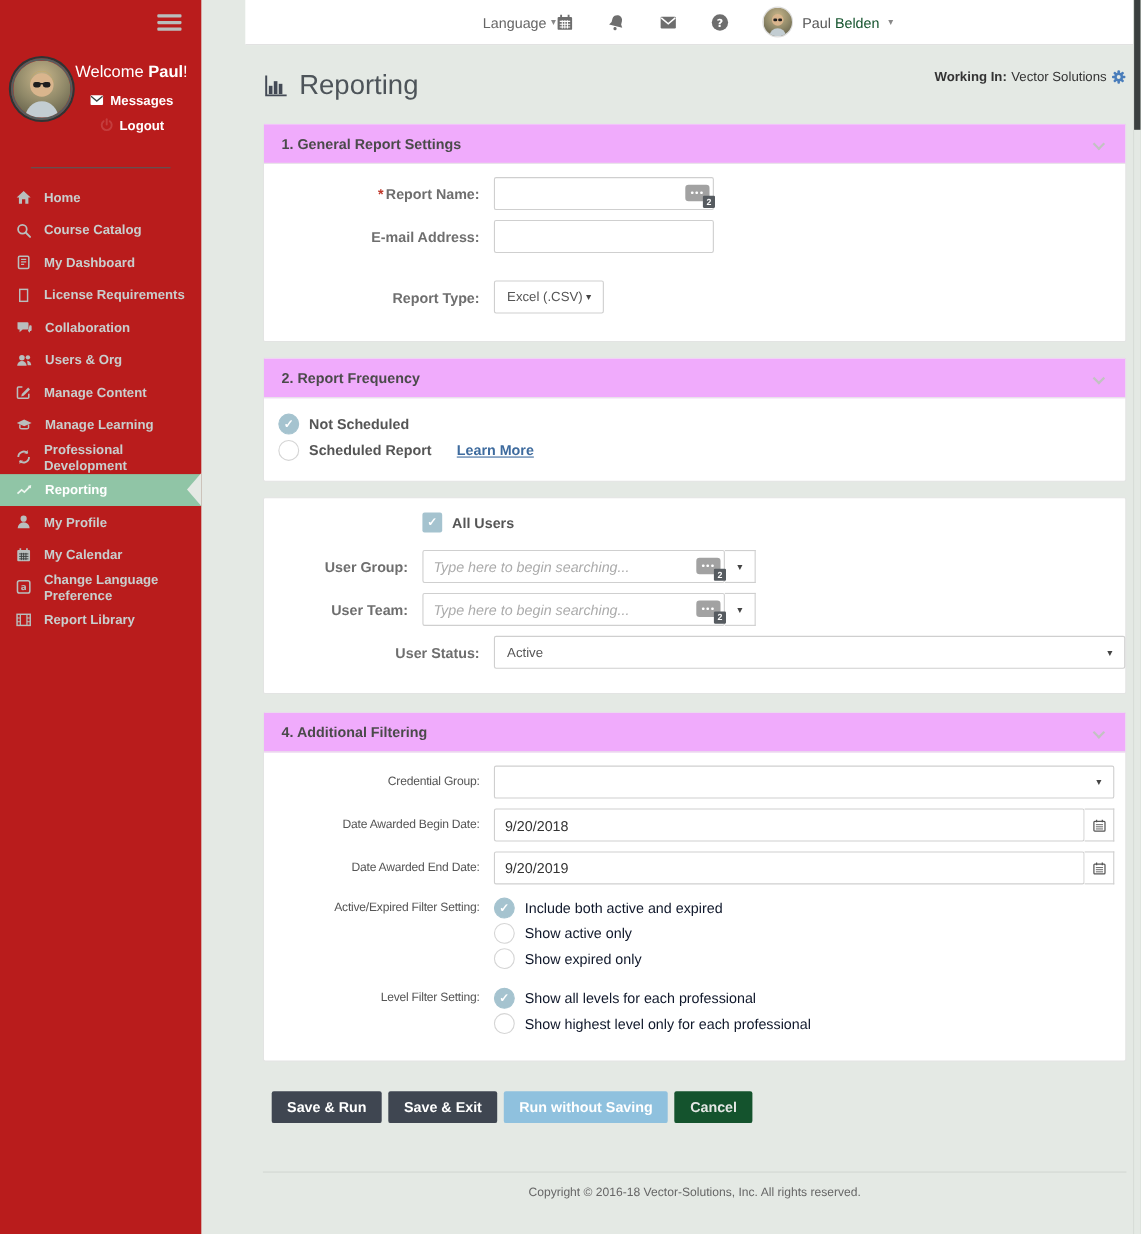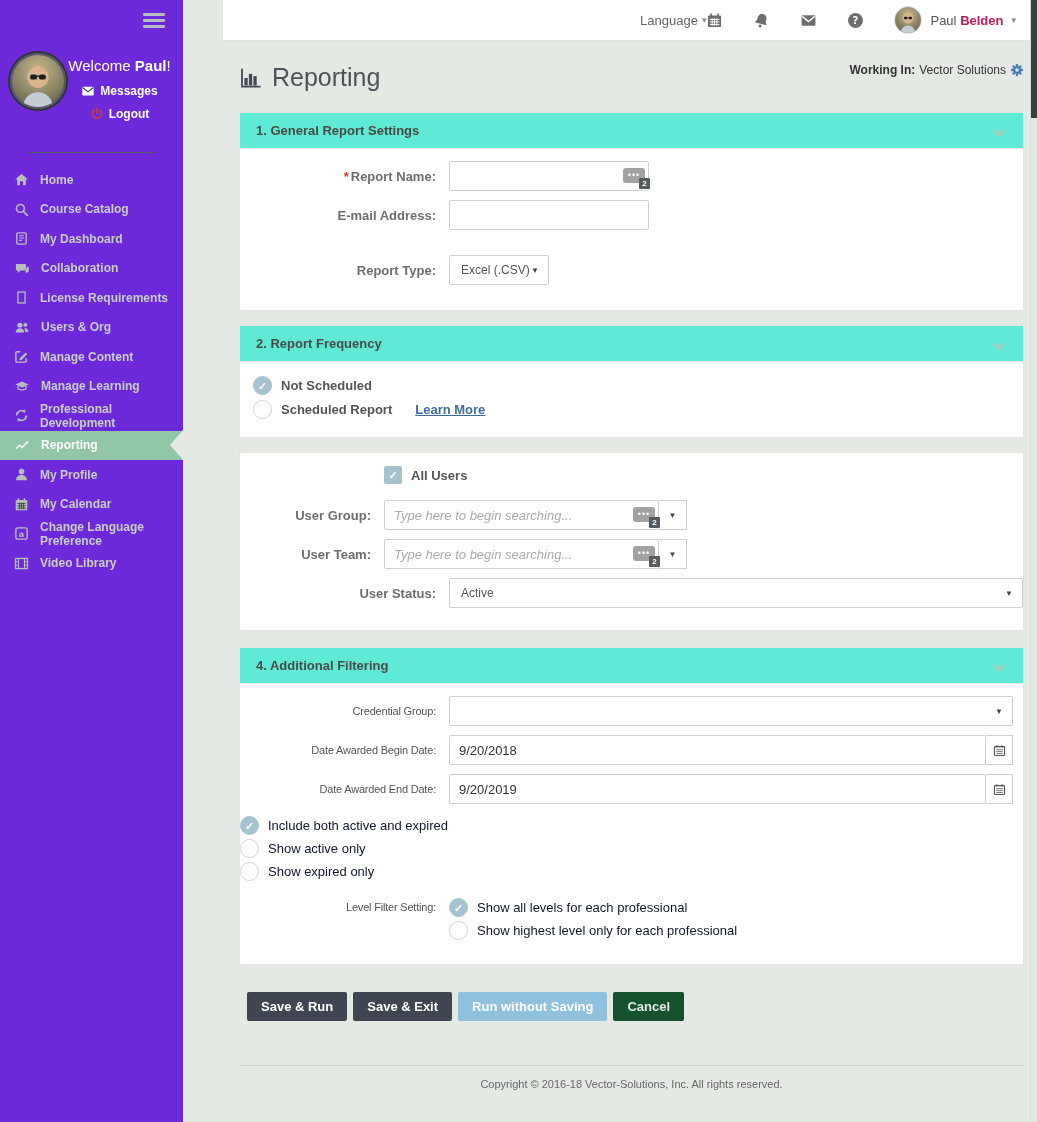--- a/index.html
+++ b/index.html
@@ -1,21 +1,21 @@
 <!DOCTYPE html>
 <html><head>
 <meta charset="utf-8">
 <style>
   * { margin:0; padding:0; box-sizing:border-box; }
   html,body { background:#cfd4cf; }
   body { font-family:"Liberation Sans", sans-serif; }
   .screen { position:relative; width:1037px; height:1122px; background:#e4e9e4; overflow:hidden; margin:0 auto; }
 
   
-  .sidebar { position:absolute; left:0; top:0; width:183px; height:1122px; background:#6d28d9; color:#c9cecd; }
+  .sidebar { position:absolute; left:0; top:0; width:183px; height:1122px; background:#b91c1c; color:#c9cecd; }
   .sb-top { height:41px; display:flex; justify-content:flex-end; align-items:center; padding-right:18px; }
   .hamburger { width:22px; cursor:pointer; }
   .hamburger span { display:block; height:3px; background:#b9bebd; margin:3px 0; border-radius:1px; }
   .profile { display:flex; padding:12px 10px 14px 10px; }
   .avatar { width:56px; height:56px; border-radius:50%; border:2px solid #565c5c; box-shadow:0 0 0 2px #2f3434; overflow:hidden; flex:none; }
   .avatar svg { display:block; }
   .profile-right { flex:1; text-align:center; padding-top:4px; }
   .welcome { color:#fff; font-size:15px; margin-bottom:10px; }
   .welcome b { font-weight:700; }
   .sb-link { display:inline-flex; align-items:center; gap:5px; color:#fff; font-size:12px; font-weight:700; text-decoration:none; cursor:pointer; margin-bottom:9px; }
@@ -24,40 +24,40 @@
   .nav ul { list-style:none; padding-top:6px; }
   .nav li { position:relative; display:flex; align-items:center; gap:11px; height:29.5px; padding-left:14px; font-size:12px; font-weight:700; color:#c9cecd; cursor:pointer; }
   .nav li svg { flex:none; color:#b9bebd; }
   .nav li.active { background:#90c5a6; color:#fff; }
   .nav li.active svg { color:#eef6f0; }
   .nav li.active::after { content:""; position:absolute; right:0; top:50%; margin-top:-15px;
        border-top:15px solid transparent; border-bottom:15px solid transparent; border-right:13px solid #e4e9e4; }
 
   
   .main { position:absolute; left:223px; top:0; width:807px; height:1122px; }
-  .topbar { height:41px; background:#fff; border-bottom:1px solid #e2e2e2; display:flex; align-items:center; justify-content:flex-end; padding:0 14px 0 12px; }
+  .topbar { height:41px; background:#fff; border-bottom:1px solid #e2e2e2; display:flex; align-items:center; justify-content:center; padding:0 14px 0 12px; }
   .lang { font-size:13px; color:#666; cursor:pointer; display:flex; align-items:center; gap:4px; }
   .caret { font-size:9px; color:#888; }
   .topbar-right { display:flex; align-items:center; gap:30px; }
   .tb-icon { color:#6e6e6e; cursor:pointer; display:flex; }
   .tb-user { display:flex; align-items:center; gap:8px; cursor:pointer; }
   .avatar-sm { width:28px; height:28px; border-radius:50%; overflow:hidden; border:1px solid #ddd; }
   .tb-username { font-size:13px; color:#555; }
-  .tb-username b { font-weight:700; color:#be185d; }
+  .tb-username b { font-weight:400; color:#14532d; }
 
   
   .content { padding:0 6px 0 16px; }
   .title-row { display:flex; justify-content:space-between; align-items:flex-start; padding:14px 0 20px 0; }
   .page-title { display:flex; align-items:center; gap:9px; font-size:25px; font-weight:400; color:#4d5459; padding-top:8px; }
   .working-in { font-size:12px; color:#333; display:flex; align-items:center; gap:4px; padding-top:8px; }
   .working-in b { font-weight:700; }
   .gear { display:flex; cursor:pointer; }
 
   .card { background:#fff; border:1px solid #e3e4e3; border-radius:2px; margin-bottom:14px; }
-  .card-head { background:#5eead4; border-bottom:1px solid #e8e8e8; padding:10px 16px; display:flex; justify-content:space-between; align-items:center; }
+  .card-head { background:#f0abfc; border-bottom:1px solid #e8e8e8; padding:10px 16px; display:flex; justify-content:space-between; align-items:center; }
   .card-head h2 { font-size:13px; font-weight:700; color:#4a4a4a; }
   .chev { width:8px; height:8px; border-right:2px solid #c2c2c2; border-bottom:2px solid #c2c2c2; transform:rotate(45deg); margin-right:4px; cursor:pointer; }
 
   .frow { display:flex; align-items:center; margin-bottom:9px; }
   .flabel { width:209px; text-align:right; padding-right:13px; font-size:13px; font-weight:700; color:#6e6e6e; flex:none; }
   .flabel .req { color:#c0392b; margin-right:2px; }
   .narrow { width:144px; }
   .tin { height:30px; border:1px solid #cfcfcf; border-radius:2px; font-family:"Liberation Sans",sans-serif; font-size:13px; color:#555; padding:0 26px 0 9px; outline:none; background:#fff; }
   .tin::placeholder { color:#ababab; font-style:italic; }
   .inwrap { position:relative; display:flex; }
@@ -168,31 +168,31 @@
           <span>Course Catalog</span>
           </li>
         <li>
           <svg width="15" height="15" viewBox="0 0 16 16">
               <rect x="3" y="2" width="10" height="12" rx="1.2" fill="none" stroke="currentColor" stroke-width="1.5"></rect>
               <path d="M5.5 5 h5 M5.5 7.5 h5 M5.5 10 h3" stroke="currentColor" stroke-width="1.2" fill="none"></path>
             </svg>
           <span>My Dashboard</span>
           </li>
         <li>
+          <svg width="15" height="15" viewBox="0 0 16 16">
+              <rect x="4.2" y="2.2" width="7.6" height="11.6" fill="none" stroke="currentColor" stroke-width="1.4"></rect>
+            </svg>
+          <span>License Requirements</span>
+          </li>
+        <li>
           <svg width="16" height="15" viewBox="0 0 16 16">
               <path d="M1.5 3.2 h9.5 a1.2 1.2 0 0 1 1.2 1.2 v4.6 a1.2 1.2 0 0 1 -1.2 1.2 H6.5 L3.5 12.8 V10.2 H2.7 A1.2 1.2 0 0 1 1.5 9 Z" fill="currentColor"></path>
               <path d="M13.2 6 h1 a1 1 0 0 1 1 1 v3.6 a1 1 0 0 1 -1 1 h-.6 v1.8 l-2 -1.8" fill="currentColor"></path>
             </svg>
           <span>Collaboration</span>
-          </li>
-        <li>
-          <svg width="15" height="15" viewBox="0 0 16 16">
-              <rect x="4.2" y="2.2" width="7.6" height="11.6" fill="none" stroke="currentColor" stroke-width="1.4"></rect>
-            </svg>
-          <span>License Requirements</span>
           </li>
         <li>
           <svg width="16" height="15" viewBox="0 0 16 16">
               <circle cx="5.8" cy="5.6" r="2.7" fill="currentColor"></circle>
               <path d="M1.2 13.4 a4.6 4.6 0 0 1 9.2 0 z" fill="currentColor"></path>
               <circle cx="11.6" cy="5.2" r="2.1" fill="currentColor"></circle>
               <path d="M10.8 8.6 a4 4 0 0 1 4 4.2 h-3.4" fill="currentColor"></path>
             </svg>
           <span>Users &amp; Org</span>
           </li>
@@ -247,21 +247,21 @@
               <text x="8" y="11.2" font-size="8.5" font-family="DejaVu Sans" text-anchor="middle" fill="currentColor">a</text>
             </svg>
           <span>Change Language Preference</span>
           </li>
         <li>
           <svg width="15" height="15" viewBox="0 0 16 16">
               <rect x="1.6" y="2.6" width="12.8" height="10.8" fill="none" stroke="currentColor" stroke-width="1.4"></rect>
               <path d="M4.8 2.6 v10.8 M11.2 2.6 v10.8" stroke="currentColor" stroke-width="1.2"></path>
               <path d="M1.6 6.2 h3.2 M1.6 9.8 h3.2 M11.2 6.2 h3.2 M11.2 9.8 h3.2" stroke="currentColor" stroke-width="1"></path>
             </svg>
-          <span>Video Library</span>
+          <span>Report Library</span>
           </li>
       </ul>
     </nav>
   </aside>
 
   <div class="main">
 
     <header class="topbar">
       <div class="lang">
         <span>Language</span>
@@ -457,20 +457,21 @@
             <input class="tin" style="width: 537px;" value="9/20/2019">
             <span class="calbtn">
               <svg width="13" height="13" viewBox="0 0 16 16">
                   <rect x="1.8" y="3.2" width="12.4" height="11" rx="1" fill="none" stroke="currentColor" stroke-width="1.4"></rect>
                   <path d="M4.8 1.4 v3 M11.2 1.4 v3" stroke="currentColor" stroke-width="1.4"></path>
                   <path d="M4 7 h8 M4 9.4 h8 M4 11.8 h8" stroke="currentColor" stroke-width="1"></path>
                 </svg>
             </span>
           </div>
           <div class="rgroup">
+            <label class="flabel">Active/Expired Filter Setting:</label>
             <div class="rcol">
               <div class="opt">
                   <span class="radio sel">✓</span>
                   <span class="optlab">Include both active and expired</span>
                 </div>
               <div class="opt">
                   <span class="radio"></span>
                   <span class="optlab">Show active only</span>
                 </div>
               <div class="opt">

